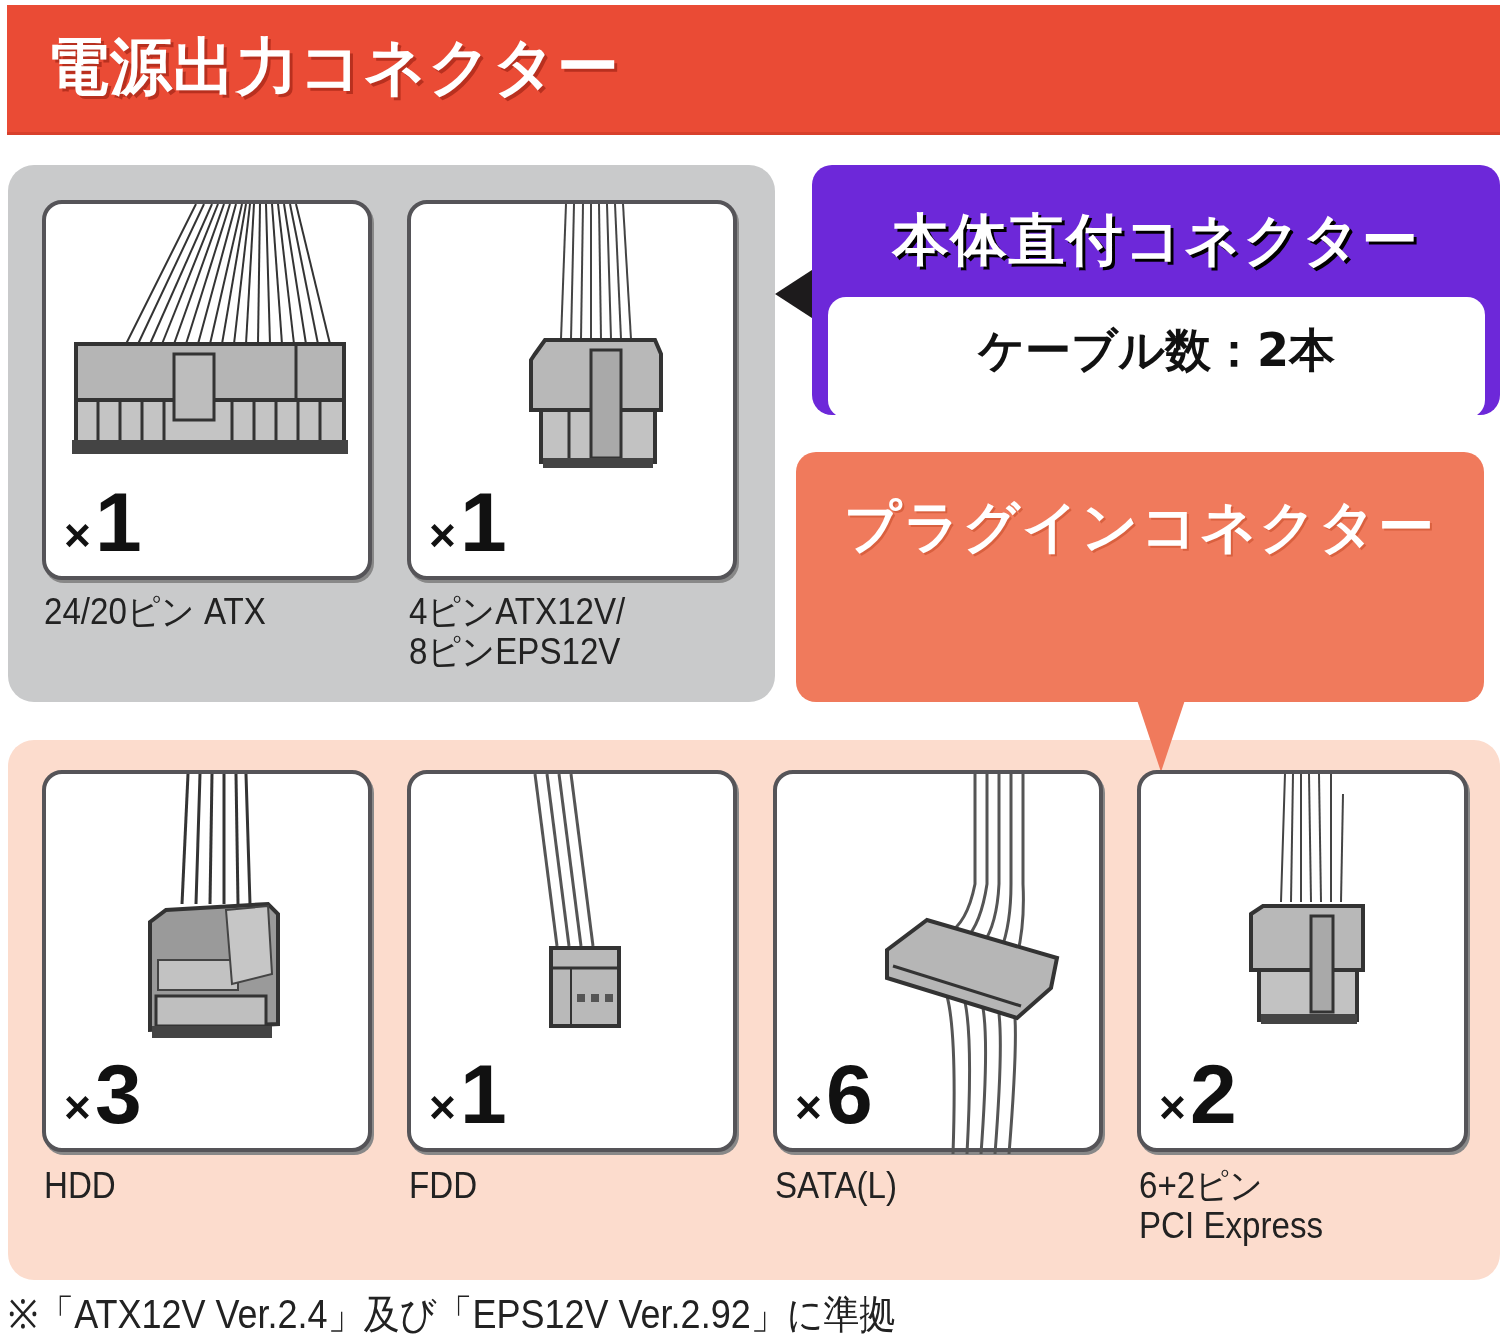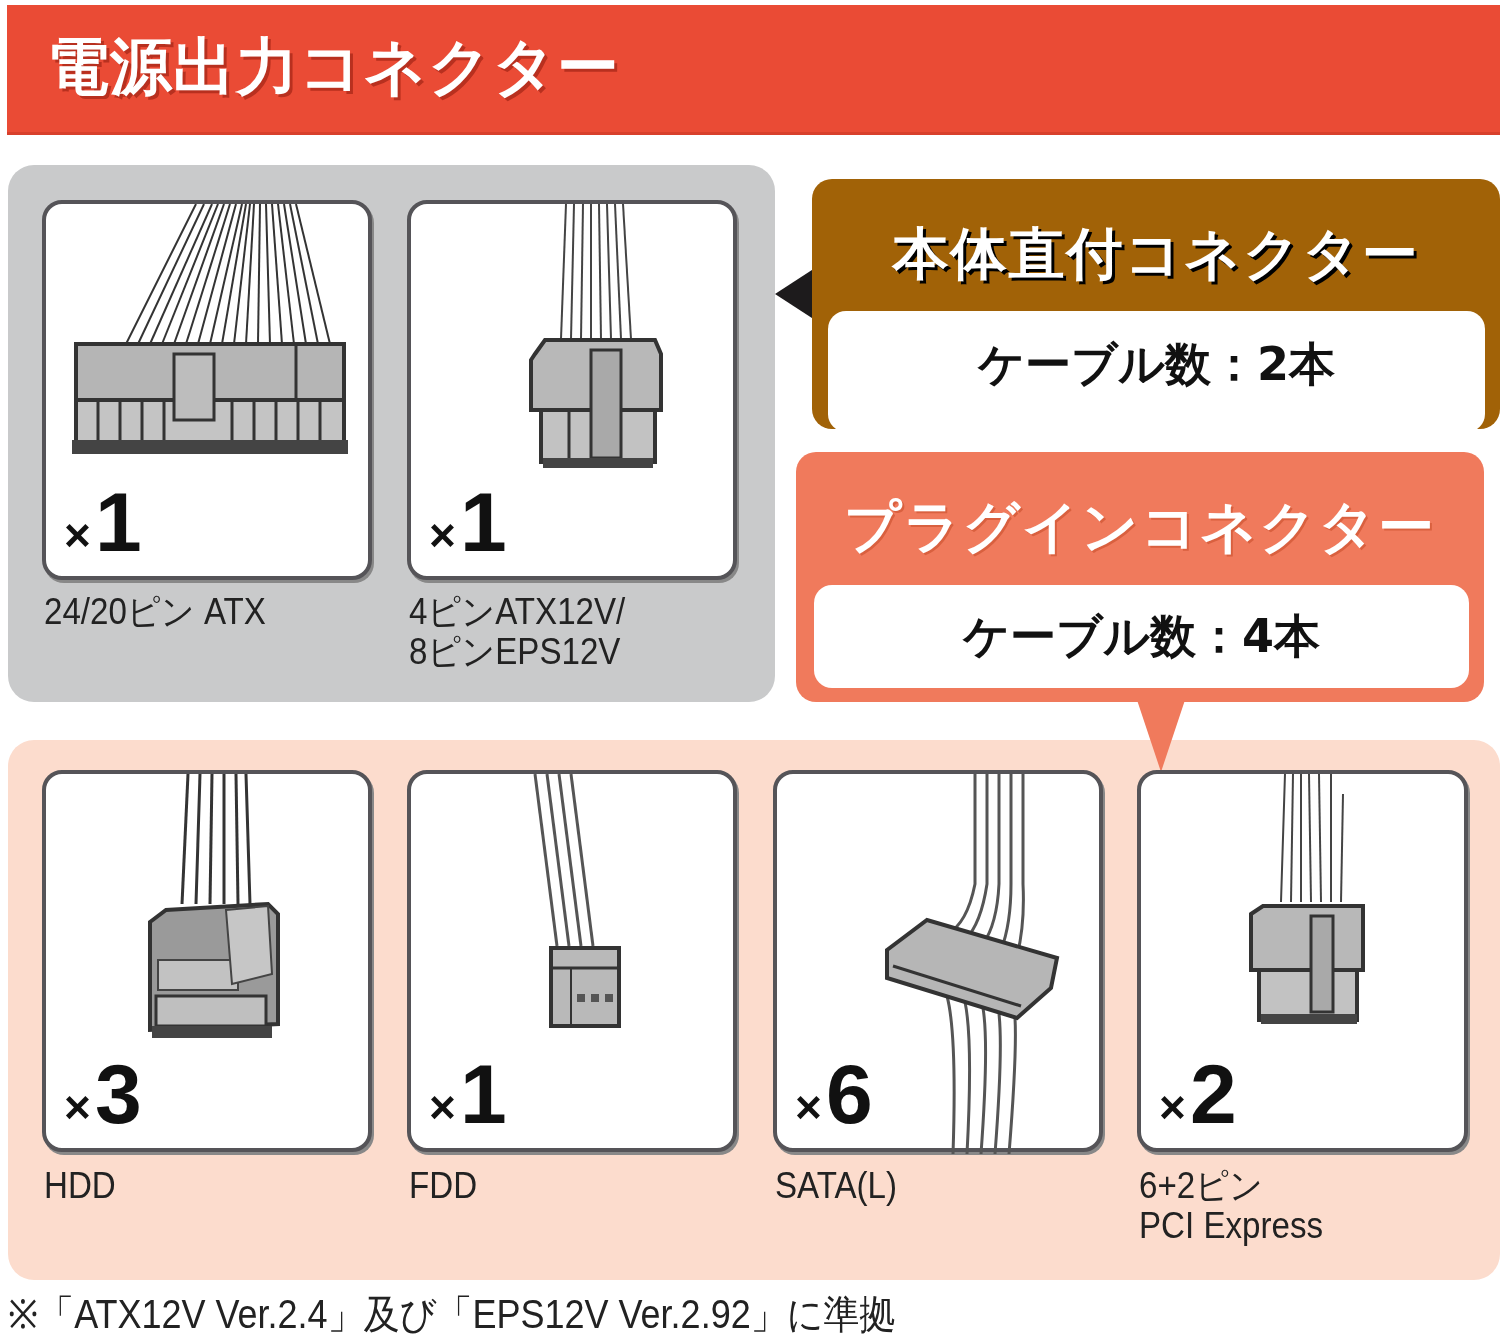--- a/index.html
+++ b/index.html
@@ -44,21 +44,21 @@
   .qty .n { font-size:84px; }
   .label {
     position:absolute;
     font-family:"Liberation Sans", sans-serif;
     font-size:36px; color:#222; line-height:40px;
     transform:scaleX(0.92); transform-origin:left top;
     white-space:nowrap;
   }
   .callout-black {
     left:812px; top:165px; width:688px; height:250px;
-    background:#a16207; border-radius:20px;margin-top:14px;
+    background:#6d28d9; border-radius:20px;
   }
   .callout-black-pointer {
     left:775px; top:268px; width:0; height:0;
     border-top:26px solid transparent;
     border-bottom:26px solid transparent;
     border-right:40px solid #1d1b1c;
   }
   .callout-title {
     position:absolute; left:0; right:0; text-align:center;
     font-size:56px; font-weight:bold; color:#fff; letter-spacing:2px;
@@ -174,21 +174,20 @@
 </div>
 
 <div class="abs callout-black-pointer"></div>
 <div class="abs callout-black">
   <div class="callout-title">本体直付コネクター</div>
   <div class="inner-box">ケーブル数：2本</div>
 </div>
 
 <div class="abs callout-orange">
   <div class="callout-title">プラグインコネクター</div>
-  <div class="inner-box">ケーブル数：4本</div>
 </div>
 
 <div class="abs peach-panel"></div>
 <div class="abs callout-orange-pointer"></div>
 
 <div class="card" style="left:42px; top:770px; width:330px; height:382px;">
   <svg class="illus" width="330" height="382" viewBox="0 0 330 382">
     <g stroke="#333" stroke-width="3" fill="none">
       <line x1="136" y1="130" x2="142" y2="0"></line>
         <line x1="150" y1="130" x2="154" y2="0"></line>

